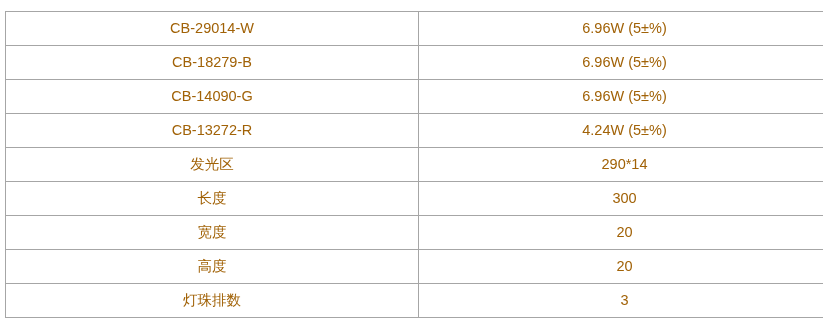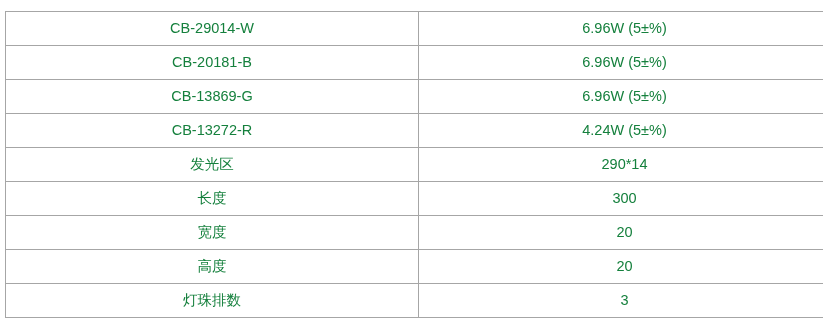--- a/index.html
+++ b/index.html
@@ -27,21 +27,21 @@
     border-collapse: collapse;
     table-layout: fixed;
   }
 
   table.spec-table td {
     border: 1px solid #a6a6a6;
     height: 33px;
     padding: 0 6px;
     text-align: center;
     vertical-align: middle;
-    color: #15803d;
+    color: #a16207;
     font-size: 14.5px;
     line-height: 1.2;
     white-space: nowrap;
     overflow: hidden;
     background: #ffffff;
   }
 
   table.spec-table td.col-label {
     width: 400px;
   }
@@ -54,25 +54,25 @@
 <body>
 
 <div class="spec-table-wrap">
   <table class="spec-table">
     <tbody>
         <tr>
           <td class="col-label">CB-29014-W</td>
           <td class="col-value">6.96W (5±%)</td>
         </tr>
         <tr>
-          <td class="col-label">CB-20181-B</td>
+          <td class="col-label">CB-18279-B</td>
           <td class="col-value">6.96W (5±%)</td>
         </tr>
         <tr>
-          <td class="col-label">CB-13869-G</td>
+          <td class="col-label">CB-14090-G</td>
           <td class="col-value">6.96W (5±%)</td>
         </tr>
         <tr>
           <td class="col-label">CB-13272-R</td>
           <td class="col-value">4.24W (5±%)</td>
         </tr>
         <tr>
           <td class="col-label">发光区</td>
           <td class="col-value">290*14</td>
         </tr>

